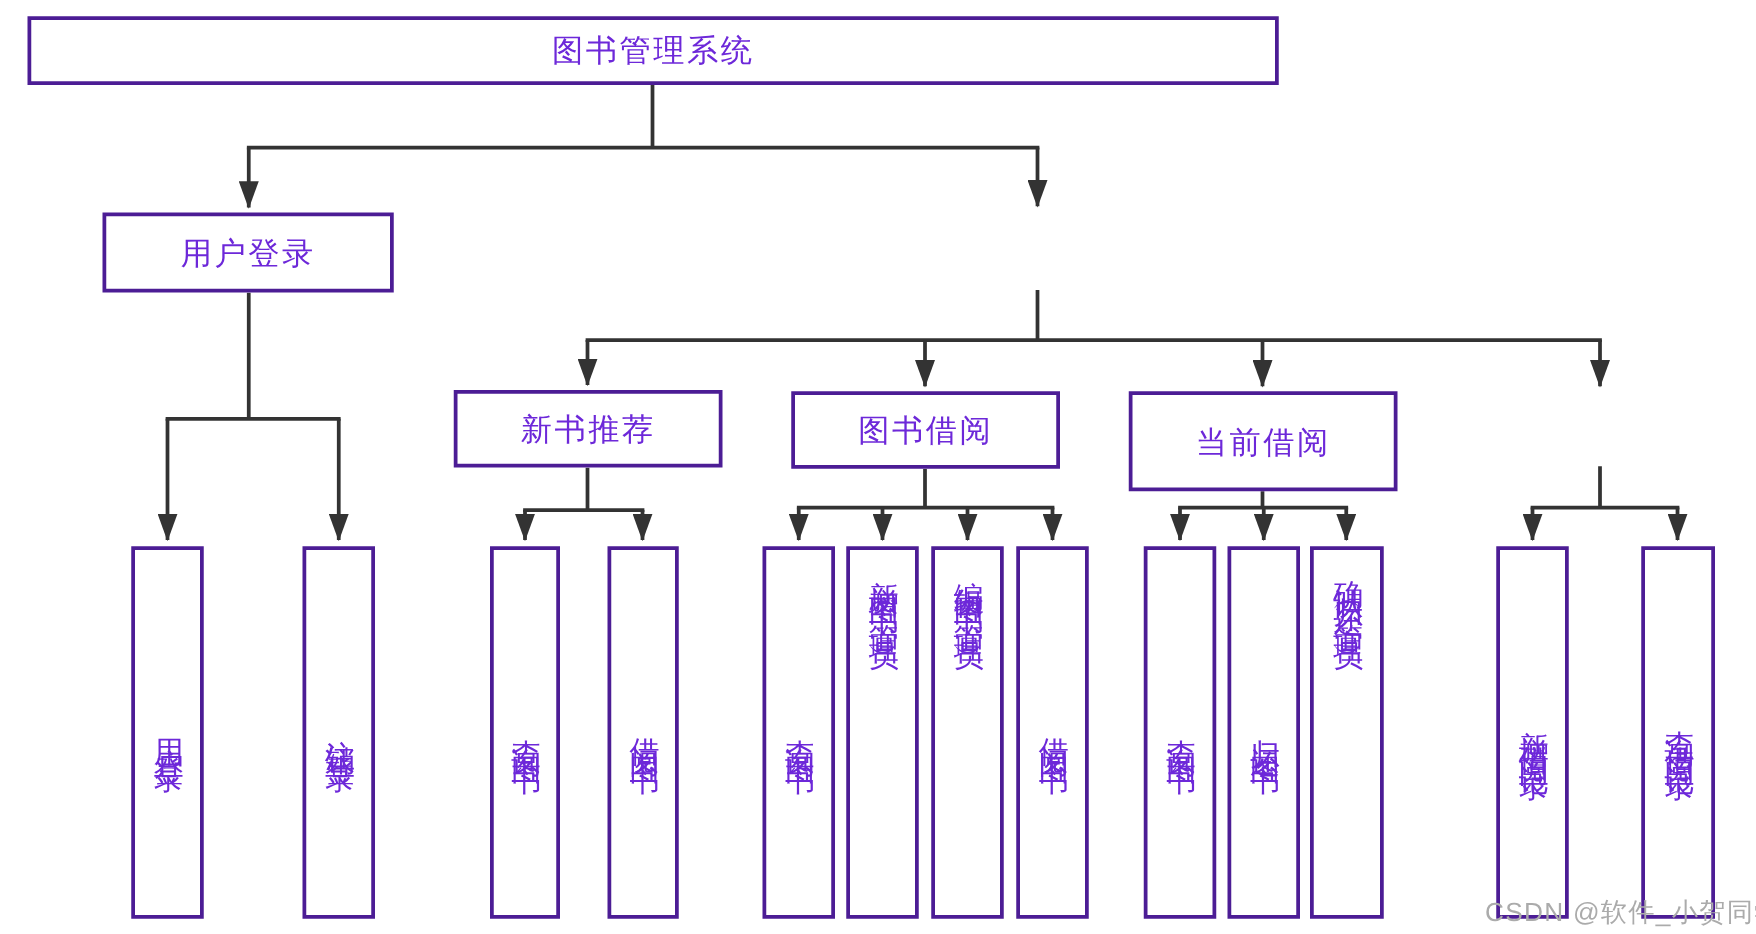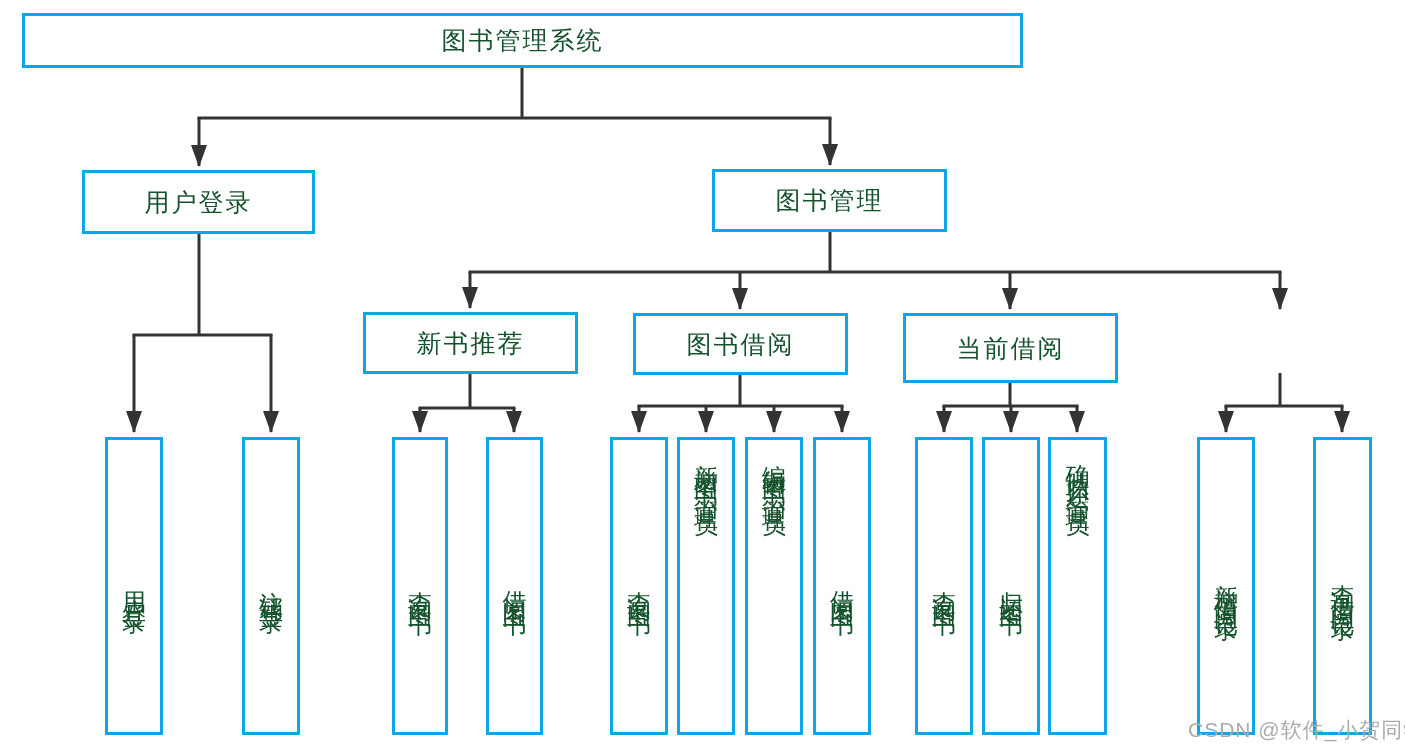--- a/index.html
+++ b/index.html
@@ -7,26 +7,26 @@
     position:relative;
     width:1405px; height:747px;
     background:#ffffff;
     font-family:"Liberation Sans", sans-serif;
     overflow:hidden;
   }
   .wires { position:absolute; left:0; top:0; }
   .box {
     position:absolute;
     box-sizing:border-box;
-    border:3px solid #0ea5e9;
+    border:3px solid #4c1d95;
     background:#ffffff;
     display:flex;
     align-items:center;
     justify-content:center;
-    color:#14532d;
+    color:#6d28d9;
     font-family:Liberation Serif, serif;
   }
   .hbox { font-size:25px; letter-spacing:2px; }
   .vbox {
     writing-mode:vertical-rl;
     text-orientation:mixed;
     font-size:24px;
     letter-spacing:7px;
     line-height:1;
   }
@@ -91,25 +91,24 @@
       <path d="M1280 373 V406"></path>
       <path d="M1224.5 406 H1343.5"></path>
       <line x1="1226" y1="406" x2="1226" y2="432" marker-end="url(#arrow)"></line>
       <line x1="1342" y1="406" x2="1342" y2="432" marker-end="url(#arrow)"></line>
     </g>
   </svg>
 
   <div class="box hbox" style="left:22px; top:13px; width:1001px; height:55px;">图书管理系统</div>
 
   <div class="box hbox" style="left:82px; top:170px; width:233px; height:64px;">用户登录</div>
-  <div class="box hbox" style="left:712px; top:169px; width:235px; height:63px;">图书管理</div>
 
   <div class="box hbox" style="left:633px; top:313px; width:215px; height:62px;">图书借阅</div>
   <div class="box hbox" style="left:363px; top:312px; width:215px; height:62px;">新书推荐</div>
-  <div class="box hbox" style="left:903px; top:313px; width:215px; height:70px;">当前借阅</div>
+  <div class="box hbox" style="left:903px; top:313px; width:215px; height:80px;">当前借阅</div>
 
   <div class="box vbox" style="left:105px; top:437px; width:58px; height:298px;">用户登录</div>
   <div class="box vbox" style="left:242px; top:437px; width:58px; height:298px;">注销登录</div>
 
   <div class="box vbox" style="left:392px; top:437px; width:56px; height:298px;">查询图书</div>
   <div class="box vbox" style="left:486px; top:437px; width:57px; height:298px;">借阅图书</div>
 
   <div class="box vbox" style="left:610px; top:437px; width:58px; height:298px;">查询图书</div>
   <div class="box vbox vtop" style="left:677px; top:437px; width:58px; height:298px;">新增图书（管理员）</div>
   <div class="box vbox vtop" style="left:745px; top:437px; width:58px; height:298px;">编辑图书（管理员）</div>

